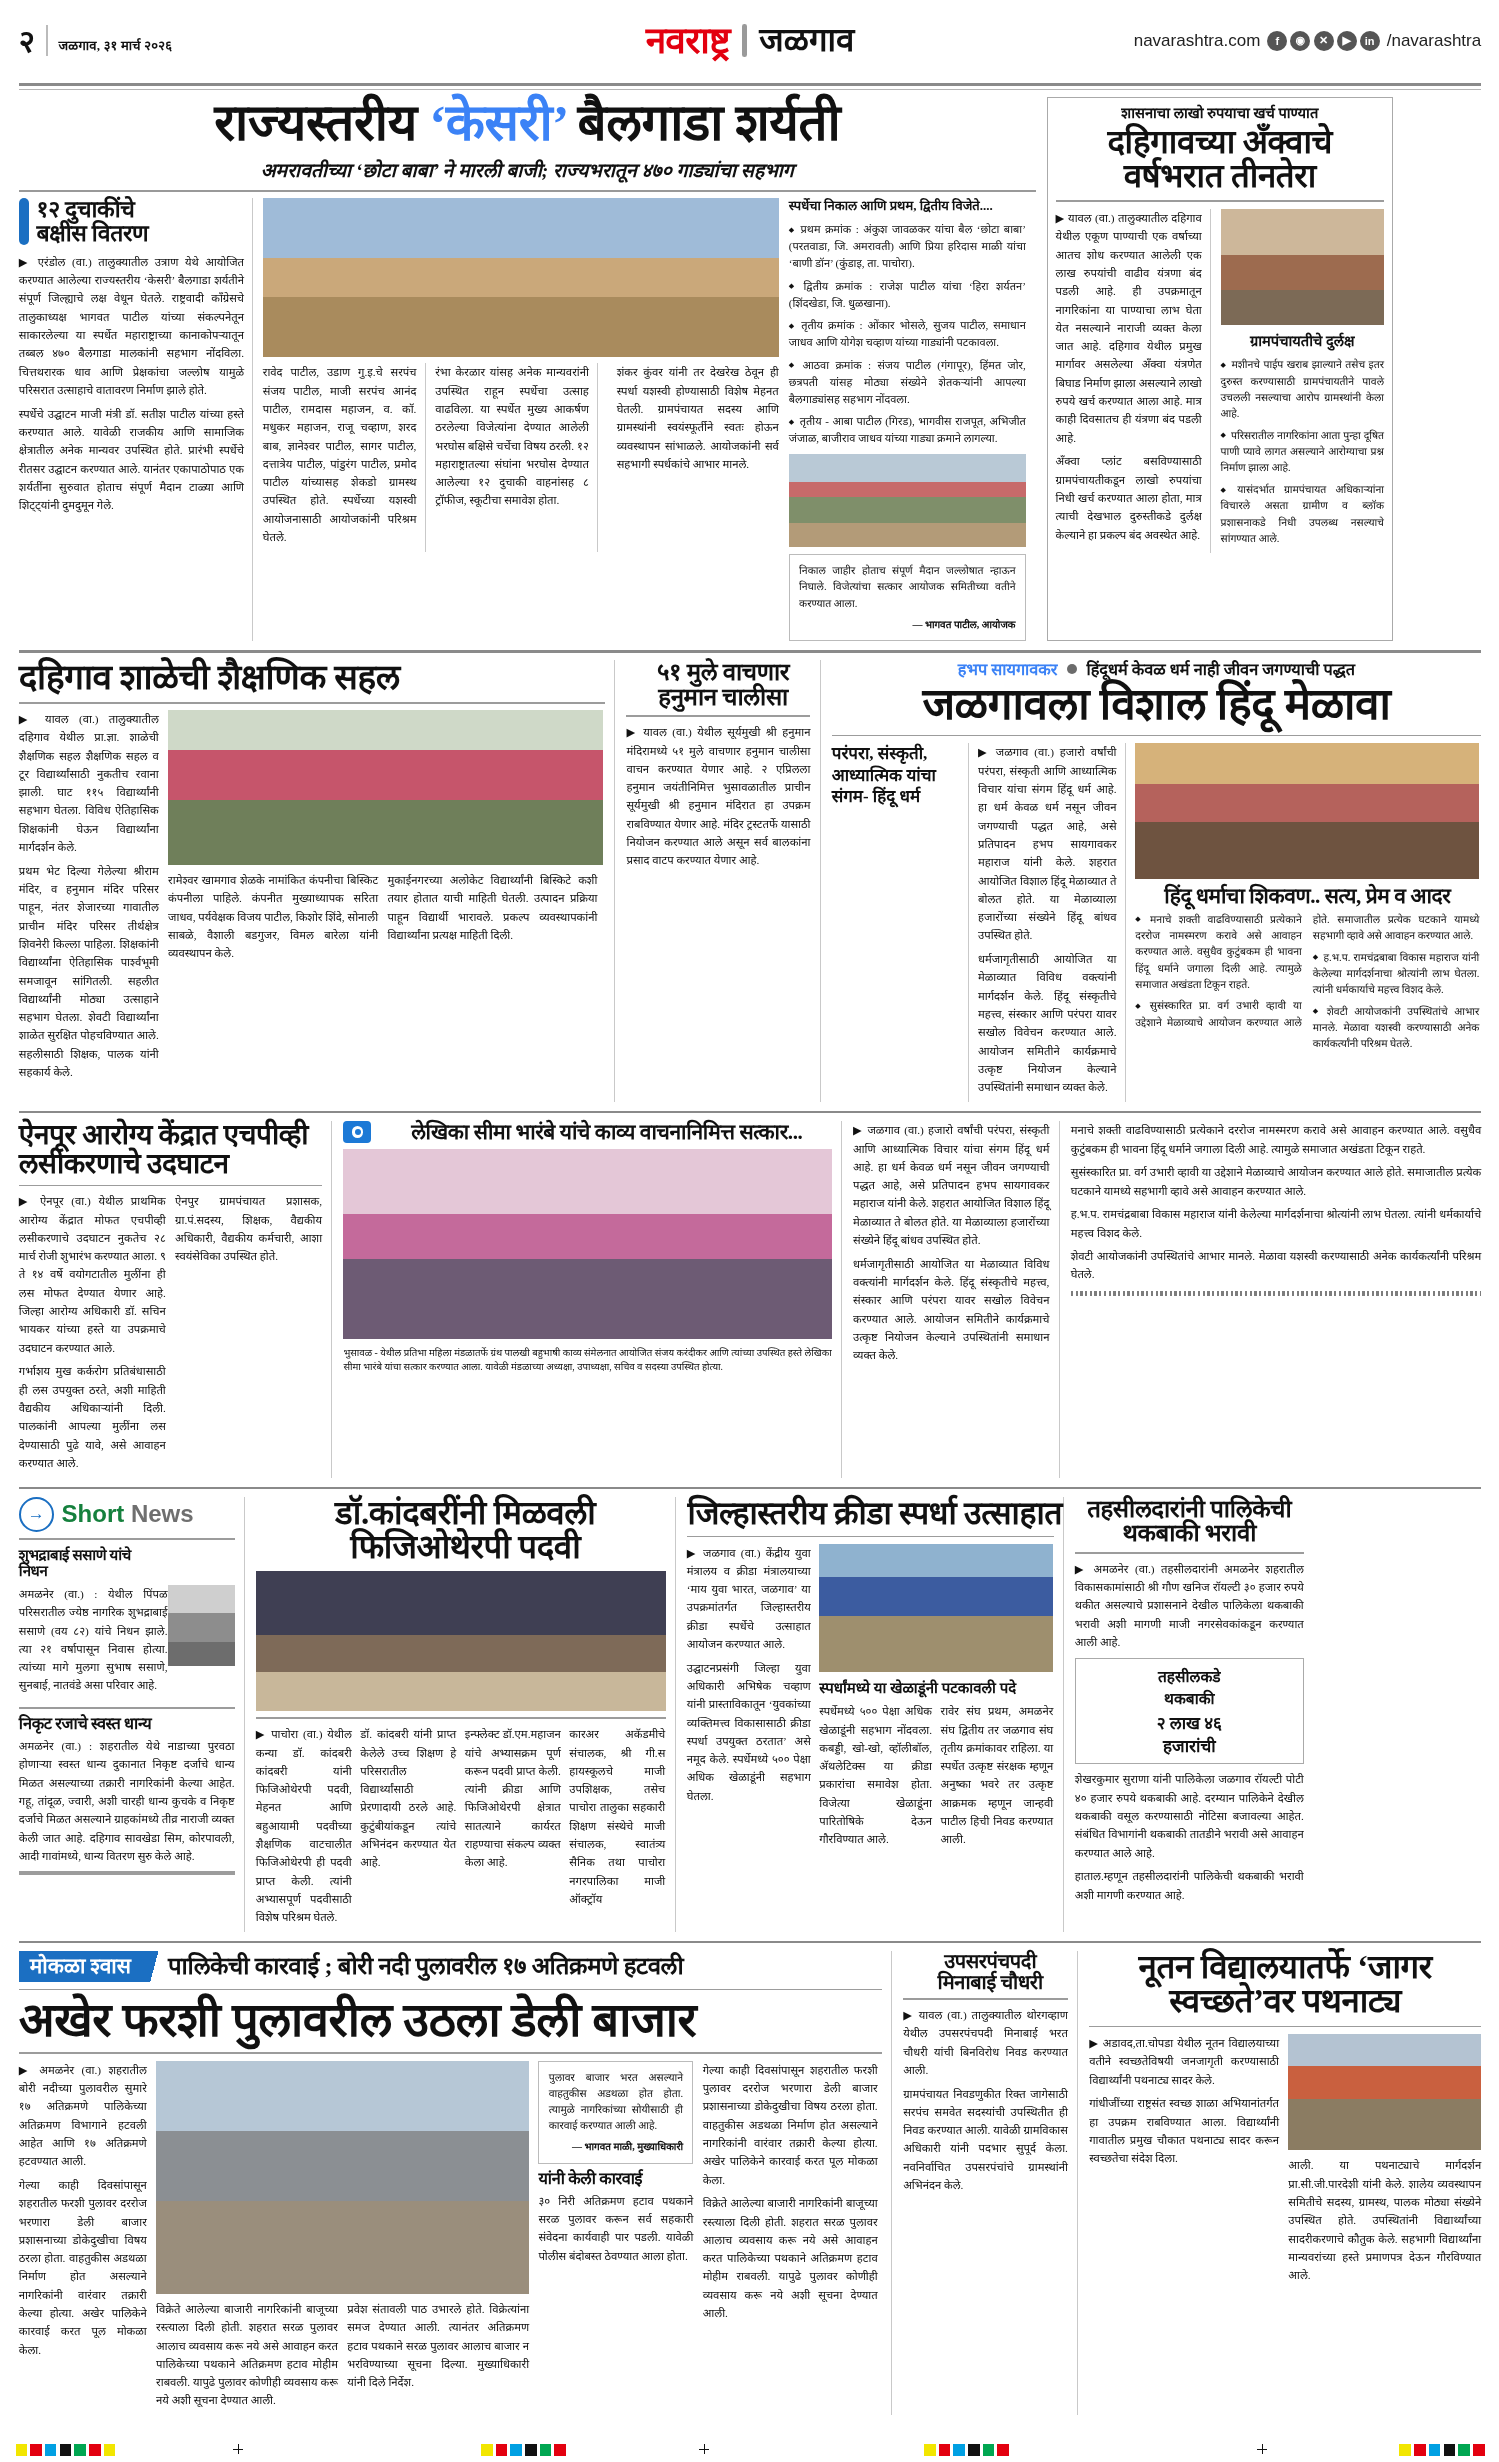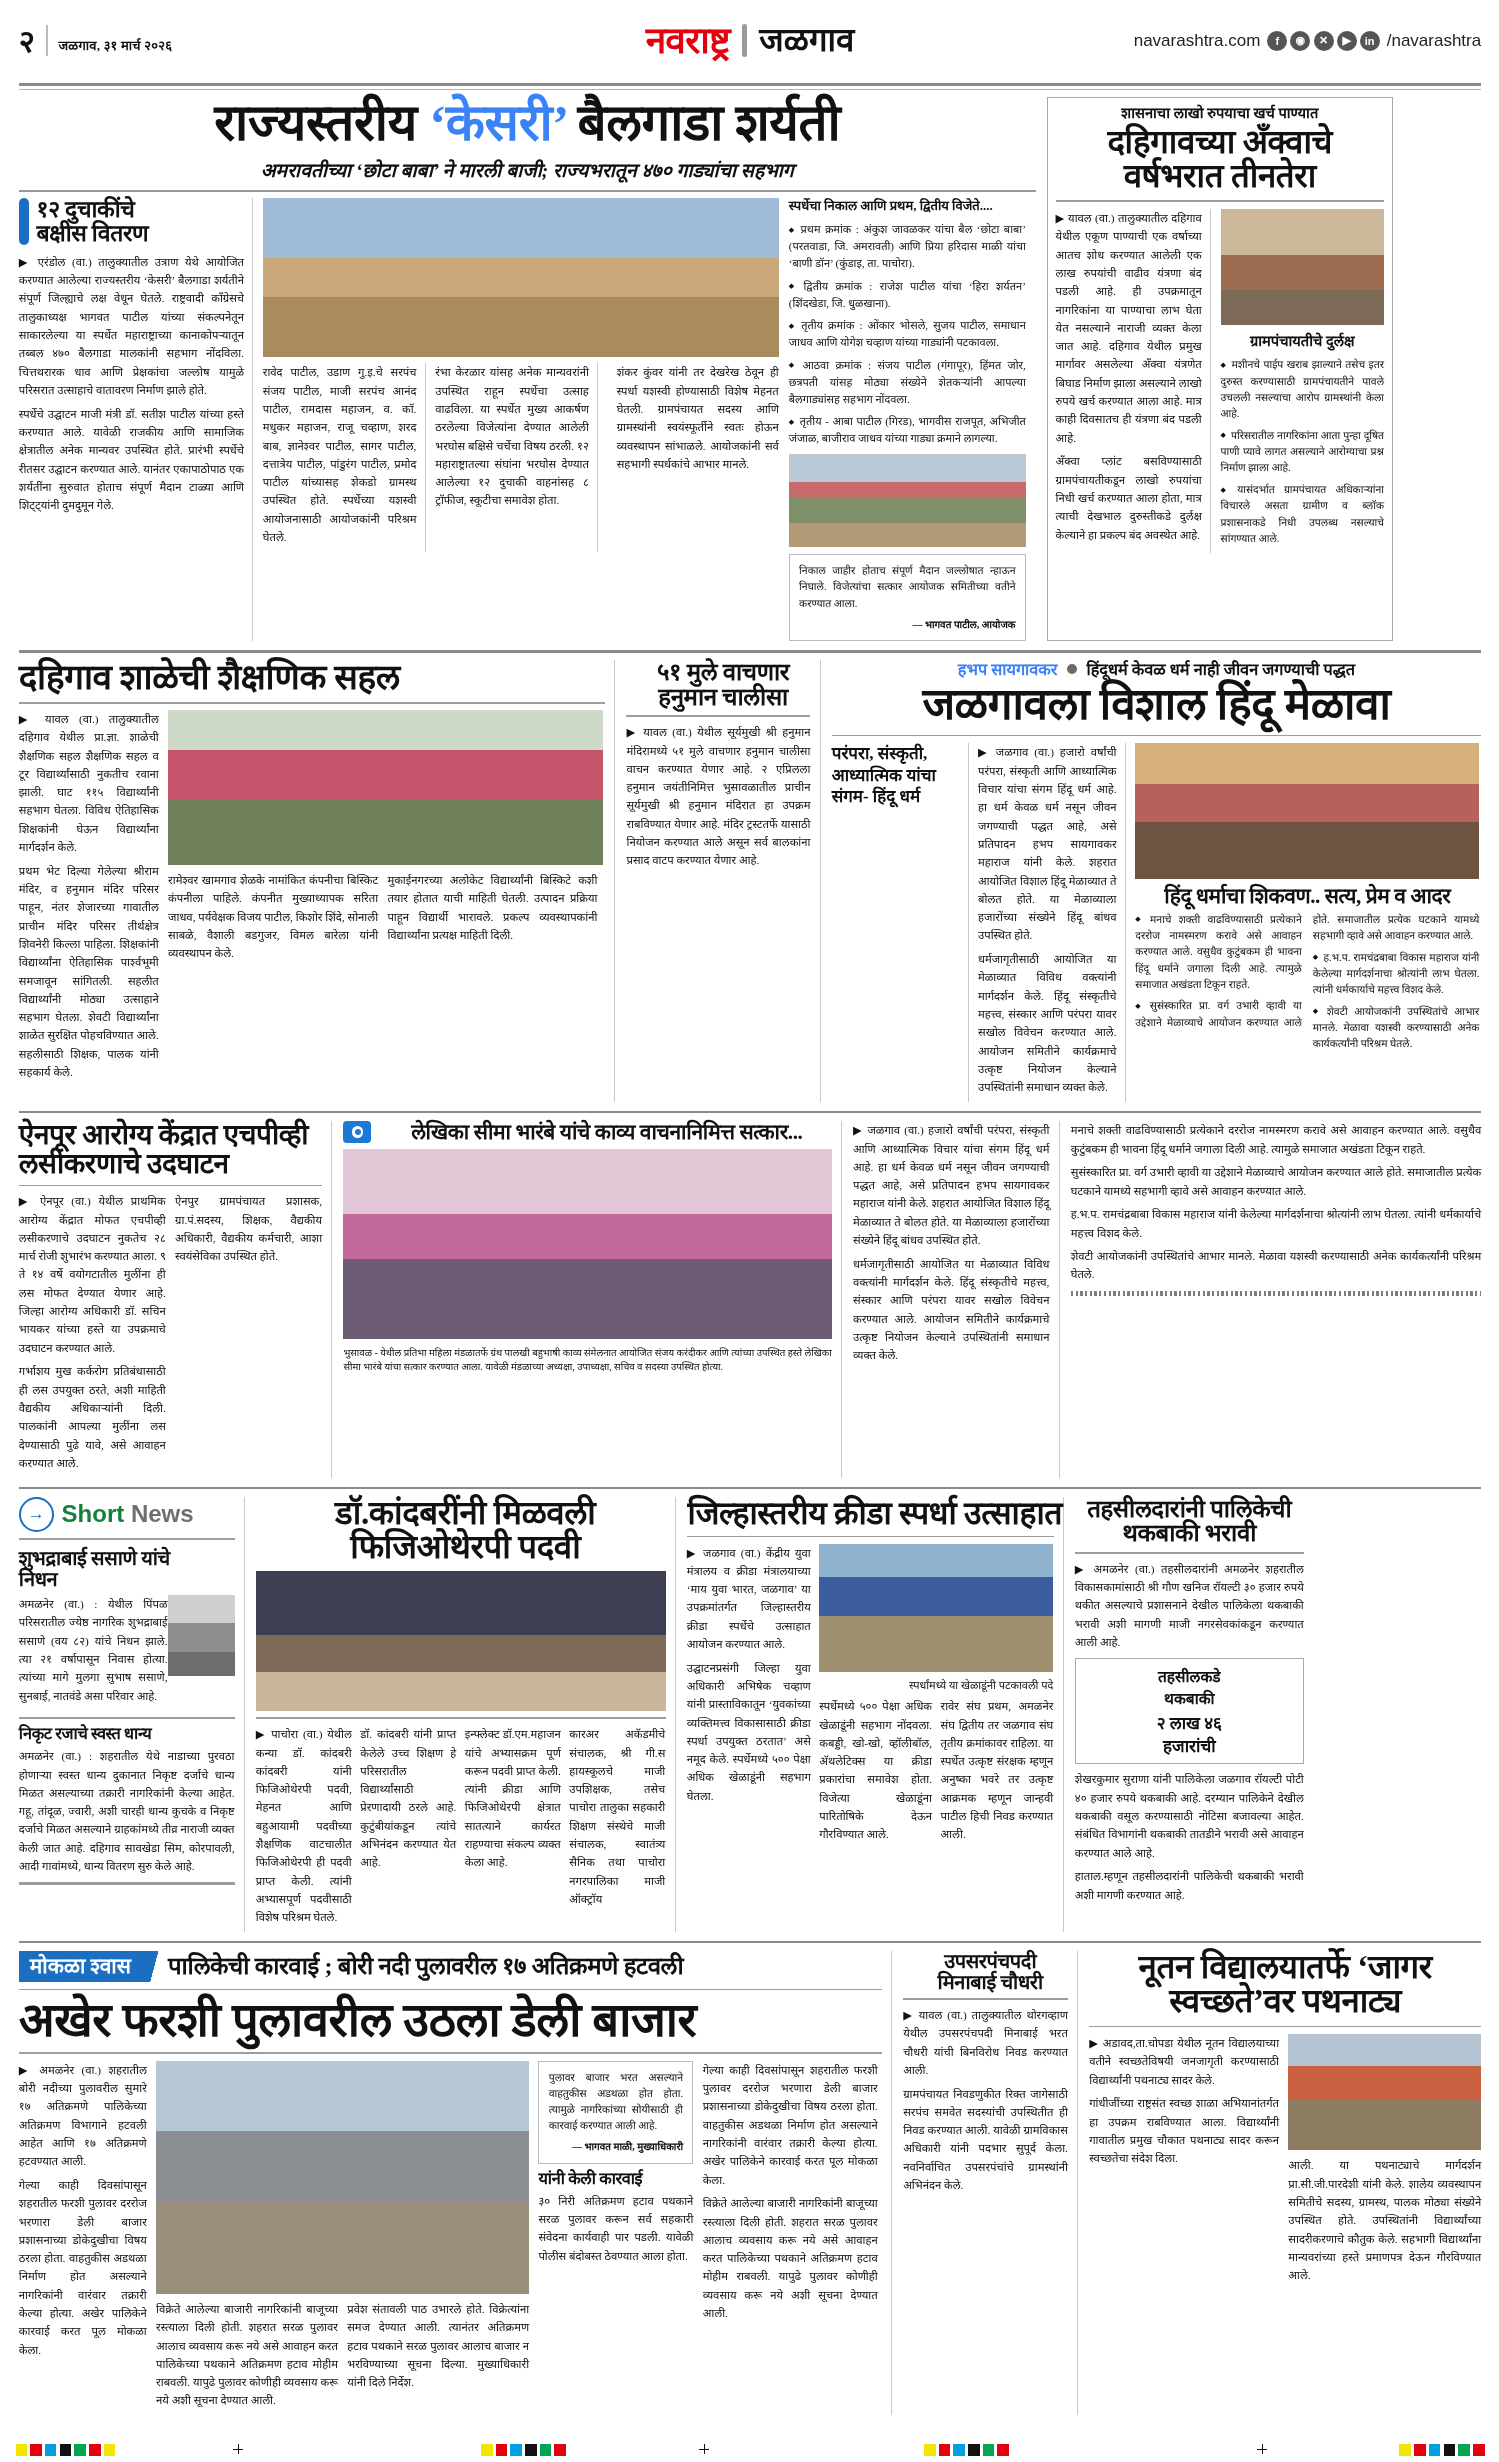--- a/index.html
+++ b/index.html
@@ -341,21 +341,21 @@
     <div style="width:225px;" class="col-rule">
       <div class="shortnews">
         <div class="sn-icon">→</div>
         <div class="sn-text">
           <span class="a">Short</span>
           <span class="b">News</span>
         </div>
       </div>
       <div class="hr-grey" style="height:2.3px;margin:6.2px 9.3px 7.8px 0;"></div>
       <div style="padding-right:9.3px;">
-        <div class="hl" style="font-size:20px;white-space:pre-line;">शुभद्राबाई ससाणे यांचे
+        <div class="hl" style="font-size:15px;white-space:pre-line;">शुभद्राबाई ससाणे यांचे
 निधन</div>
         <div style="display:flex;gap:0;margin-top:6.2px;">
           <div class="body" style="flex:1;">
               <p>अमळनेर (वा.) : येथील पिंपळ परिसरातील ज्येष्ठ नागरिक शुभद्राबाई ससाणे (वय ८२) यांचे निधन झाले. त्या २१ वर्षापासून निवास होत्या. त्यांच्या मागे मुलगा सुभाष ससाणे, सुनबाई, नातवंडे असा परिवार आहे.</p>
             </div>
           <div class="photo ph-portrait" style="width:67px;height:81px;flex:none;"></div>
         </div>
         <div class="hr-grey" style="height:1.6px;margin:7px 0;"></div>
         <div class="hl" style="font-size:16.3px;">निकृट रजाचे स्वस्त धान्य</div>
         <div class="body" style="margin-top:4.7px;">
@@ -391,21 +391,21 @@
       <div class="hr-grey" style="height:1.6px;margin:6.2px 9.3px 6.2px 0;"></div>
       <div style="display:flex;gap:8.5px;padding-right:9.3px;">
         <div style="width:124px;">
           <div class="body">
               <p>▶ जळगाव (वा.) केंद्रीय युवा मंत्रालय व क्रीडा मंत्रालयाच्या ‘माय युवा भारत, जळगाव’ या उपक्रमांतर्गत जिल्हास्तरीय क्रीडा स्पर्धेचे उत्साहात आयोजन करण्यात आले.</p>
               <p>उद्घाटनप्रसंगी जिल्हा युवा अधिकारी अभिषेक चव्हाण यांनी प्रास्ताविकातून ‘युवकांच्या व्यक्तिमत्त्व विकासासाठी क्रीडा स्पर्धा उपयुक्त ठरतात’ असे नमूद केले. स्पर्धेमध्ये ५०० पेक्षा अधिक खेळाडूंनी सहभाग घेतला.</p>
             </div>
         </div>
         <div style="width:234px;">
           <div class="photo ph-sport" style="height:128px;"></div>
-          <div style="font-size:11px;font-weight:400;text-align:right;margin:5.4px 0;">स्पर्धांमध्ये या खेळाडूंनी पटकावली पदे</div>
+          <div style="font-size:15px;font-weight:700;text-align:left;margin:5.4px 0;">स्पर्धांमध्ये या खेळाडूंनी पटकावली पदे</div>
           <div class="body" style="display:flex;gap:8.5px;">
             <div style="width:113px;">
                 <p>स्पर्धेमध्ये ५०० पेक्षा अधिक खेळाडूंनी सहभाग नोंदवला. कबड्डी, खो-खो, व्हॉलीबॉल, अ‍ॅथलेटिक्स या क्रीडा प्रकारांचा समावेश होता. विजेत्या खेळाडूंना पारितोषिके देऊन गौरविण्यात आले.</p>
               </div>
             <div style="width:113px;">
                 <p>रावेर संघ प्रथम, अमळनेर संघ द्वितीय तर जळगाव संघ तृतीय क्रमांकावर राहिला. या स्पर्धेत उत्कृष्ट संरक्षक म्हणून अनुष्का भवरे तर उत्कृष्ट आक्रमक म्हणून जान्हवी पाटील हिची निवड करण्यात आली.</p>
               </div>
           </div>
         </div>
       </div>

